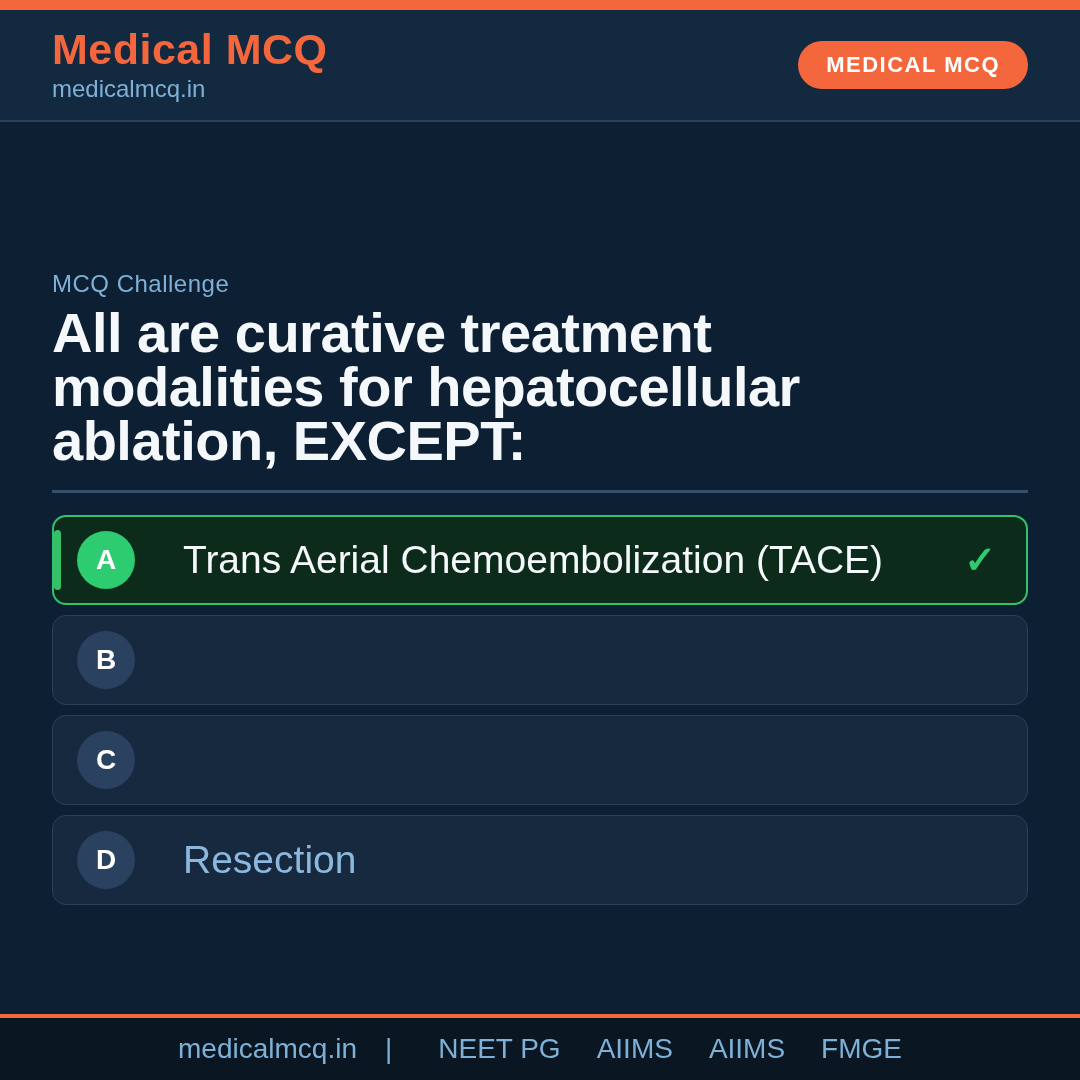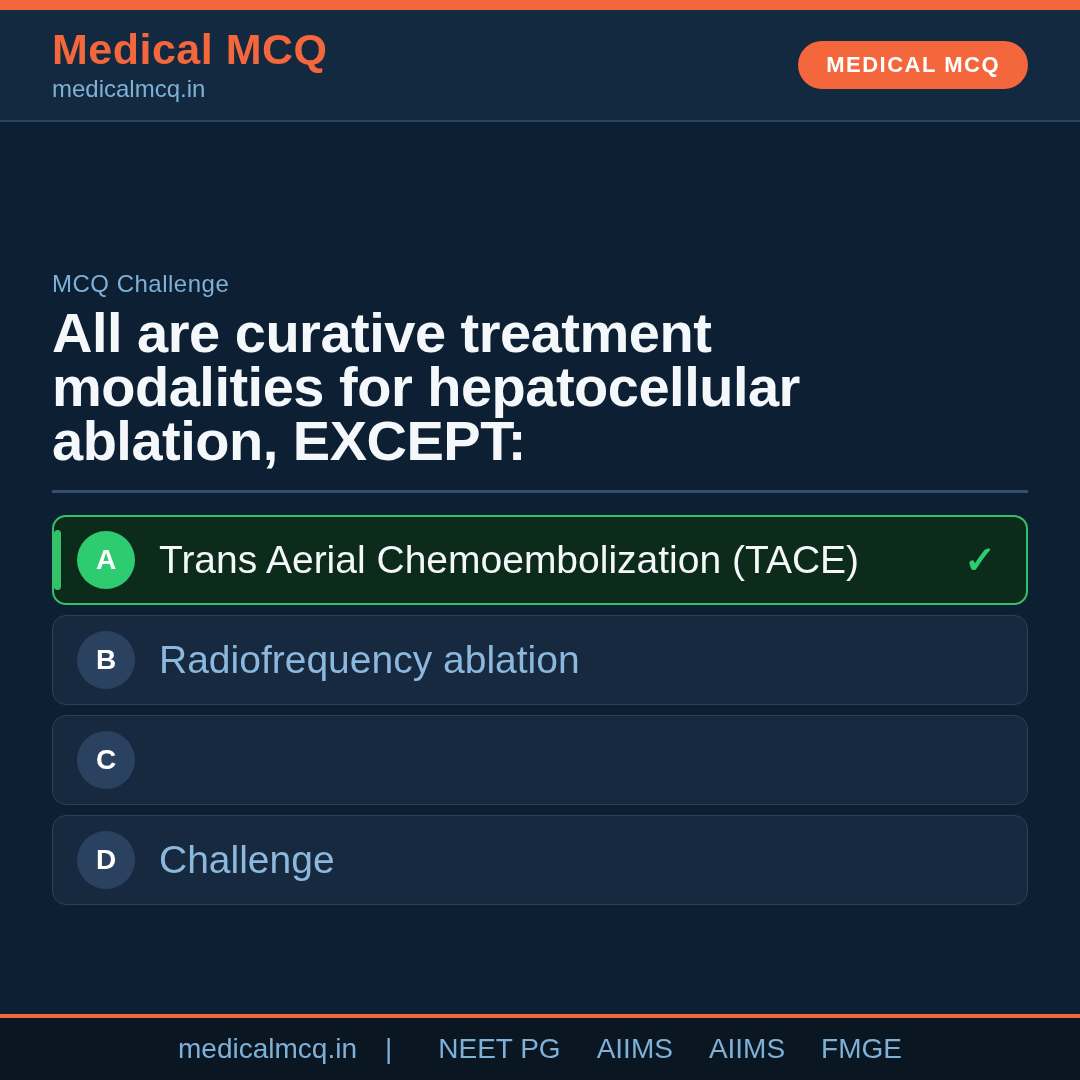--- a/index.html
+++ b/index.html
@@ -12,21 +12,21 @@
     --card-bg:#16293f;
     --card-border:#2b4157;
     --correct-bg:#0c2b1a;
     --circle-bg:#2b4160;
     --text-light-blue:#8db8de;
     --muted-blue:#7fb0d6;
     --white:#f5f8fb;
     --divider:#33506e;
     --footer-bg:#0a1723;
   }
-  *{margin:0;padding:0;box-sizing:border-box;}
+  *{margin:0;padding:0;box-sizing:border-box;gap:24px;}
   html,body{width:1080px;height:1080px;}
   body{
     position:relative;
     background:var(--bg);
     font-family:"Liberation Sans", sans-serif;
     overflow:hidden;
   }
   .topbar{
     height:10px;
     background:var(--accent-orange);
@@ -201,30 +201,29 @@
 
     <div class="option correct">
       <span class="accent-bar"></span>
       <span class="letter-circle">A</span>
       <span class="option-text">Trans Aerial Chemoembolization (TACE)</span>
       <span class="check">✓</span>
     </div>
 
     <div class="option">
       <span class="letter-circle">B</span>
-      <span class="option-text">Radiofrequency ablation</span>
     </div>
 
     <div class="option">
       <span class="letter-circle">C</span>
     </div>
 
     <div class="option">
       <span class="letter-circle">D</span>
-      <span class="option-text">Challenge</span>
+      <span class="option-text">Resection</span>
     </div>
 
   </div>
 </div>
 
 <div class="footer">
   <div class="footer-line"></div>
   <div class="footer-strip">
     <span>medicalmcq.in</span>
     <span class="sep">|</span>

